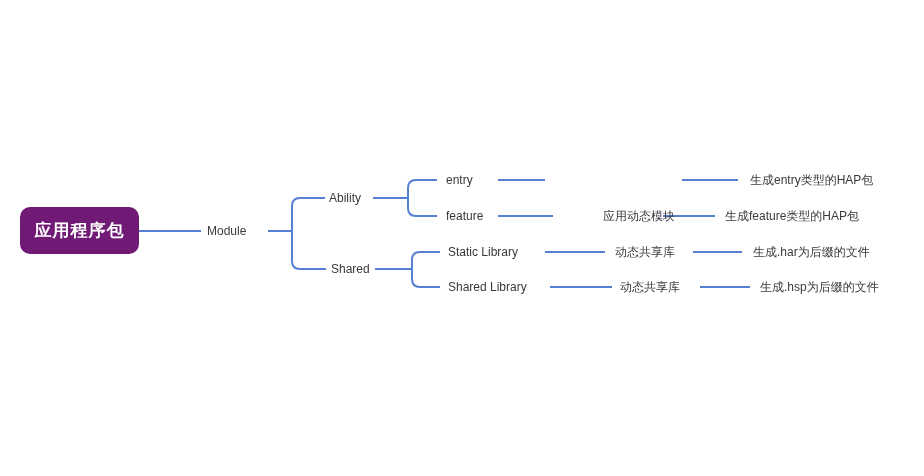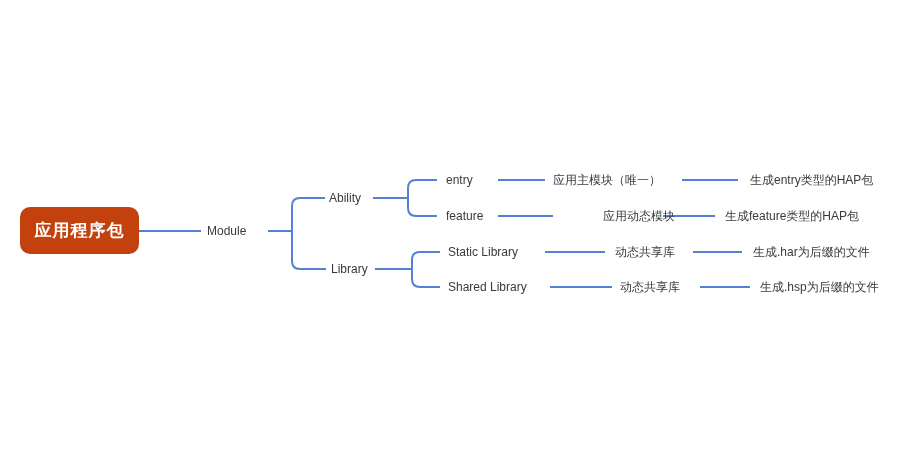--- a/index.html
+++ b/index.html
@@ -20,21 +20,21 @@
     left: 0;
     top: 0;
     pointer-events: none;
   }
   .root-node {
     position: absolute;
     left: 20px;
     top: 207px;
     width: 119px;
     height: 47px;
-    background: #c2410c;
+    background: #701a75;
     border-radius: 10px;
     display: flex;
     align-items: center;
     justify-content: center;
     color: #ffffff;
     font-size: 17px;
     font-weight: bold;
     letter-spacing: 1px;
   }
   .label {
@@ -96,28 +96,27 @@
       <path d="M550,287 H612"></path>
       <path d="M700,287 H750"></path>
     </g>
   </svg>
 
   <div class="root-node">应用程序包</div>
 
   <div class="label lbl-module">Module</div>
 
   <div class="label lbl-ability">Ability</div>
-  <div class="label lbl-library">Library</div>
+  <div class="label lbl-library">Shared</div>
 
   <div class="label lbl-entry">entry</div>
   <div class="label lbl-feature">feature</div>
   <div class="label lbl-static">Static Library</div>
   <div class="label lbl-shared">Shared Library</div>
 
-  <div class="label lbl-entry-desc">应用主模块（唯一）</div>
   <div class="label lbl-feature-desc">应用动态模块</div>
   <div class="label lbl-static-desc">动态共享库</div>
   <div class="label lbl-shared-desc">动态共享库</div>
 
   <div class="label lbl-entry-out">生成entry类型的HAP包</div>
   <div class="label lbl-feature-out">生成feature类型的HAP包</div>
   <div class="label lbl-shared-out">生成.hsp为后缀的文件</div>
   <div class="label lbl-static-out">生成.har为后缀的文件</div>
 
 </div>

